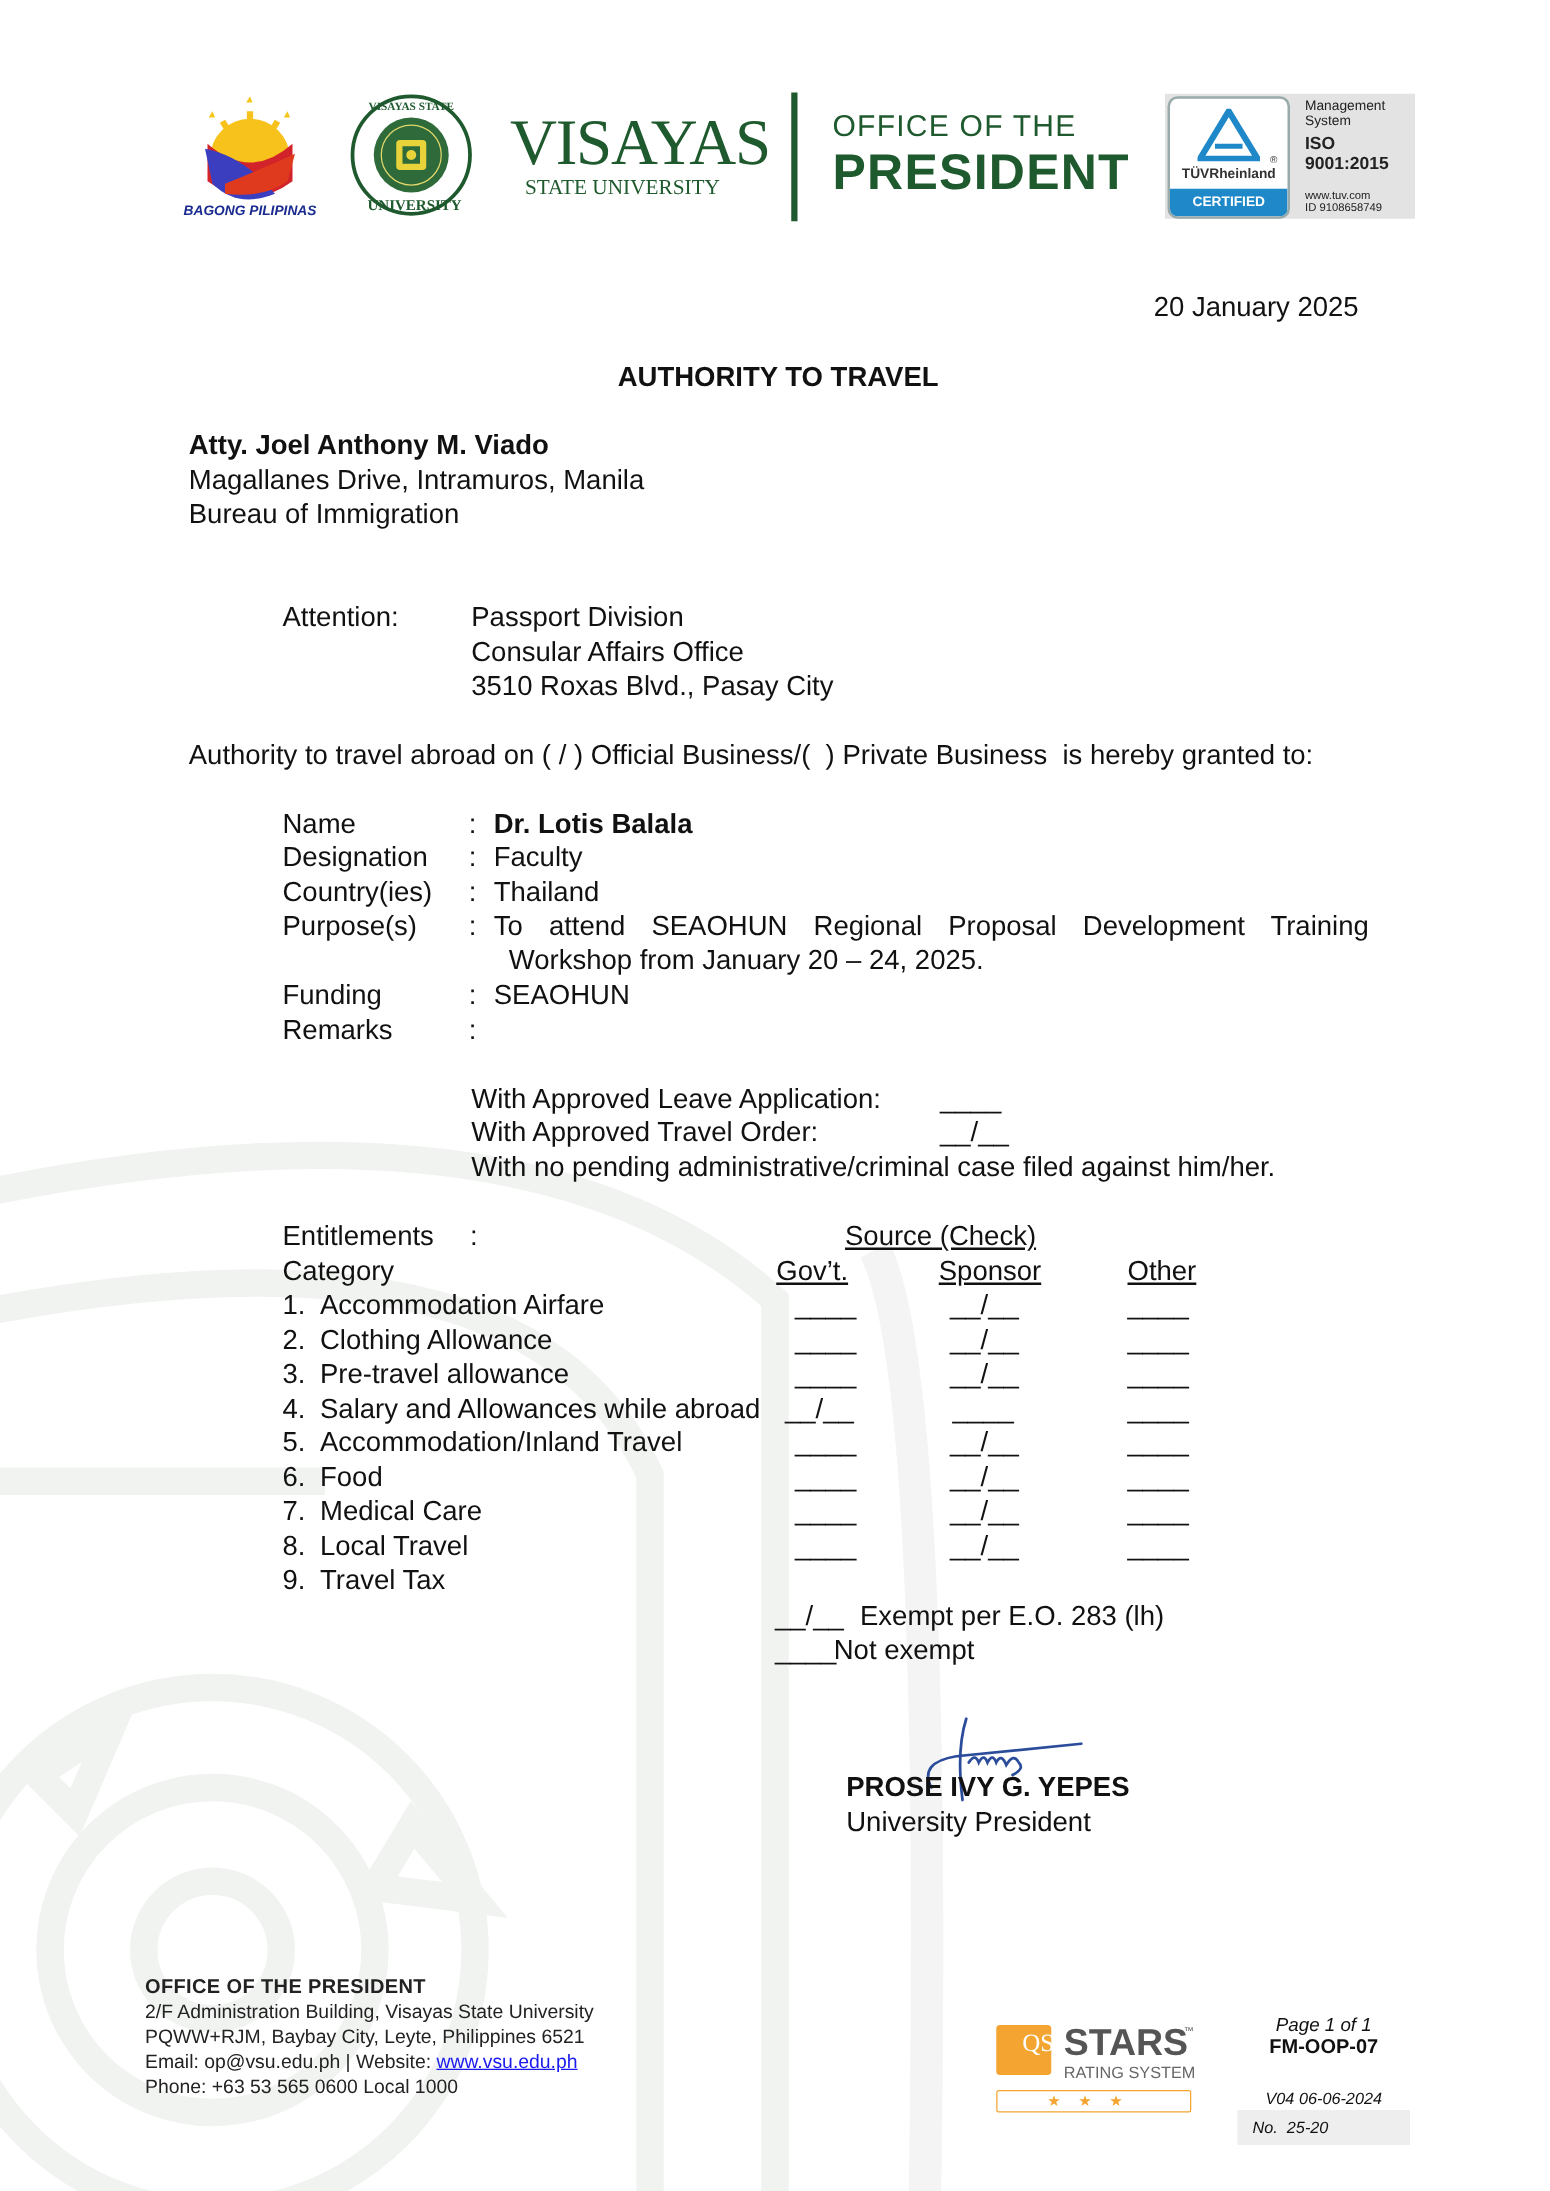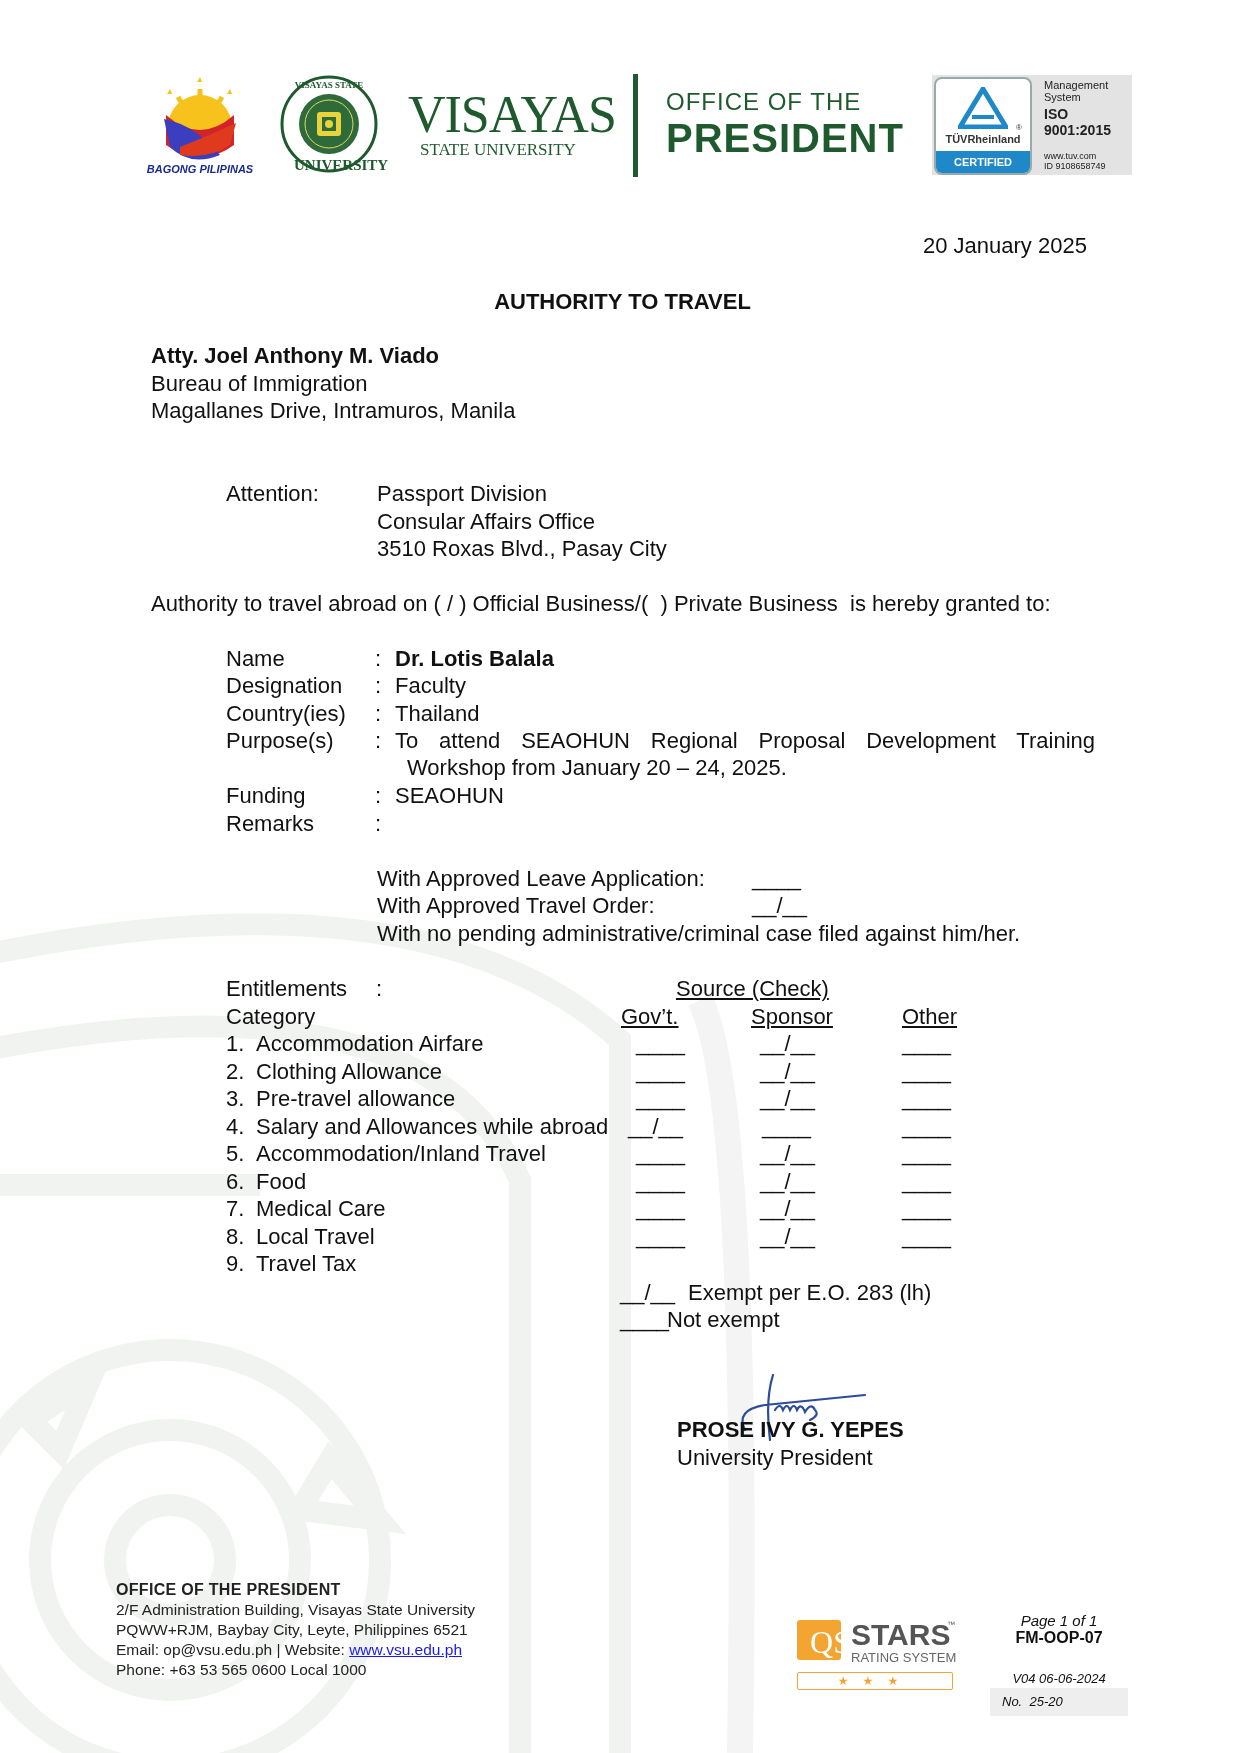--- a/index.html
+++ b/index.html
@@ -56,21 +56,21 @@
   <div class="abs" style="left:280px;top:75px;width:98px;height:98px;">
     <svg width="98" height="98" viewBox="0 0 98 98">
       <circle cx="49" cy="49" r="47" fill="#fff" stroke="#1f5a2e" stroke-width="3"></circle>
       <circle cx="49" cy="49" r="30" fill="#2f6b3a"></circle>
       <circle cx="49" cy="49" r="24" fill="none" stroke="#e0d76b" stroke-width="1"></circle>
       <rect x="37" y="37" width="24" height="24" rx="3" fill="#e8d43a"></rect>
       <rect x="42" y="42" width="14" height="14" fill="#2f6b3a"></rect>
       <circle cx="49" cy="49" r="4" fill="#e8d43a"></circle>
     </svg>
     <div class="abs b" style="left:14px;top:5px;width:70px;text-align:center;font-size:9px;color:#1f5a2e;font-family:'Liberation Serif',serif;">VISAYAS STATE</div>
-    <div class="abs b" style="left:14px;top:82px;width:70px;text-align:center;font-size:15px;color:#1f5a2e;font-family:'Liberation Serif',serif;">UNIVERSITY</div>
+    <div class="abs b" style="left:14px;top:82px;width:70px;text-align:center;font-size:12px;color:#1f5a2e;font-family:'Liberation Serif',serif;">UNIVERSITY</div>
   </div>
 
   <div class="abs green" style="left:408px;top:84px;font-size:52px;line-height:62px;font-family:'Liberation Serif',serif;letter-spacing:-1px;">VISAYAS</div>
   <div class="abs green" style="left:420px;top:140px;font-size:17px;font-family:'Liberation Serif',serif;">STATE UNIVERSITY</div>
 
   <div class="abs" style="left:633px;top:74px;width:5px;height:103px;background:#1f5a2e;"></div>
 
   <div class="abs green" style="left:666px;top:88px;font-size:24px;letter-spacing:1px;">OFFICE OF THE</div>
   <div class="abs green b" style="left:666px;top:116px;font-size:40px;letter-spacing:1px;">PRESIDENT</div>
 
@@ -90,22 +90,22 @@
     <div class="abs" style="left:112px;top:76px;font-size:9px;color:#222;">www.tuv.com</div>
     <div class="abs" style="left:112px;top:86px;font-size:9px;color:#222;">ID 9108658749</div>
   </div>
 </div>
 
 <div class="abs body-text" style="left:923px;top:232px;">20 January 2025</div>
 <div class="abs body-text b" style="left:0;top:288px;width:1245px;text-align:center;">AUTHORITY TO TRAVEL</div>
 
 <div class="abs body-text" style="left:151px;top:342px;">
   <div class="b">Atty. Joel Anthony M. Viado</div>
+  <div>Magallanes Drive, Intramuros, Manila</div>
   <div>Bureau of Immigration</div>
-  <div>Magallanes Drive, Intramuros, Manila</div>
 </div>
 
 <div class="abs body-text" style="left:226px;top:480px;">Attention:</div>
 <div class="abs body-text" style="left:377px;top:480px;">
   <div>Passport Division</div>
   <div>Consular Affairs Office</div>
   <div>3510 Roxas Blvd., Pasay City</div>
 </div>
 
 <div class="abs body-text" style="left:151px;top:590px;white-space:pre;">Authority to travel abroad on ( / ) Official Business/(  ) Private Business  is hereby granted to:</div>
@@ -257,21 +257,21 @@
   <div>2/F Administration Building, Visayas State University</div>
   <div>PQWW+RJM, Baybay City, Leyte, Philippines 6521</div>
   <div>
     <span style="white-space:pre;">Email: op@vsu.edu.ph | Website: </span><span class="link">www.vsu.edu.ph</span>
   </div>
   <div>Phone: +63 53 565 0600 Local 1000</div>
 </div>
 
 <div class="abs" style="left:797px;top:1620px;width:160px;height:76px;">
   <div class="abs" style="left:0;top:0;width:44px;height:40px;background:#f3a431;border-radius:3px;">
-    <div class="abs" style="left:0;top:4px;width:67px;text-align:center;color:#fff;font-size:32px;font-family:'Liberation Serif',serif;">QS</div>
+    <div class="abs" style="left:0;top:4px;width:67px;text-align:center;color:#fff;font-size:20px;font-family:'Liberation Serif',serif;">QS</div>
   </div>
   <div class="abs b" style="left:54px;top:-2px;font-size:30px;color:#555;">STARS</div>
   <div class="abs" style="left:150px;top:0;font-size:8px;color:#555;">™</div>
   <div class="abs" style="left:54px;top:30px;font-size:13px;color:#666;">RATING SYSTEM</div>
   <div class="abs" id="qs-star-row" style="left:0;top:52px;width:154px;height:16px;border:1px solid #f3a431;border-radius:2px;text-align:center;font-size:12px;line-height:16px;color:#f3a431;letter-spacing:14px;"><span>★</span><span>★</span><span>★</span></div>
 </div>
 
 <div class="abs" style="left:990px;top:1612px;width:138px;">
   <div style="text-align:center;font-size:15px;font-style:italic;">Page 1 of 1</div>
   <div class="b" style="text-align:center;font-size:16px;">FM-OOP-07</div>

